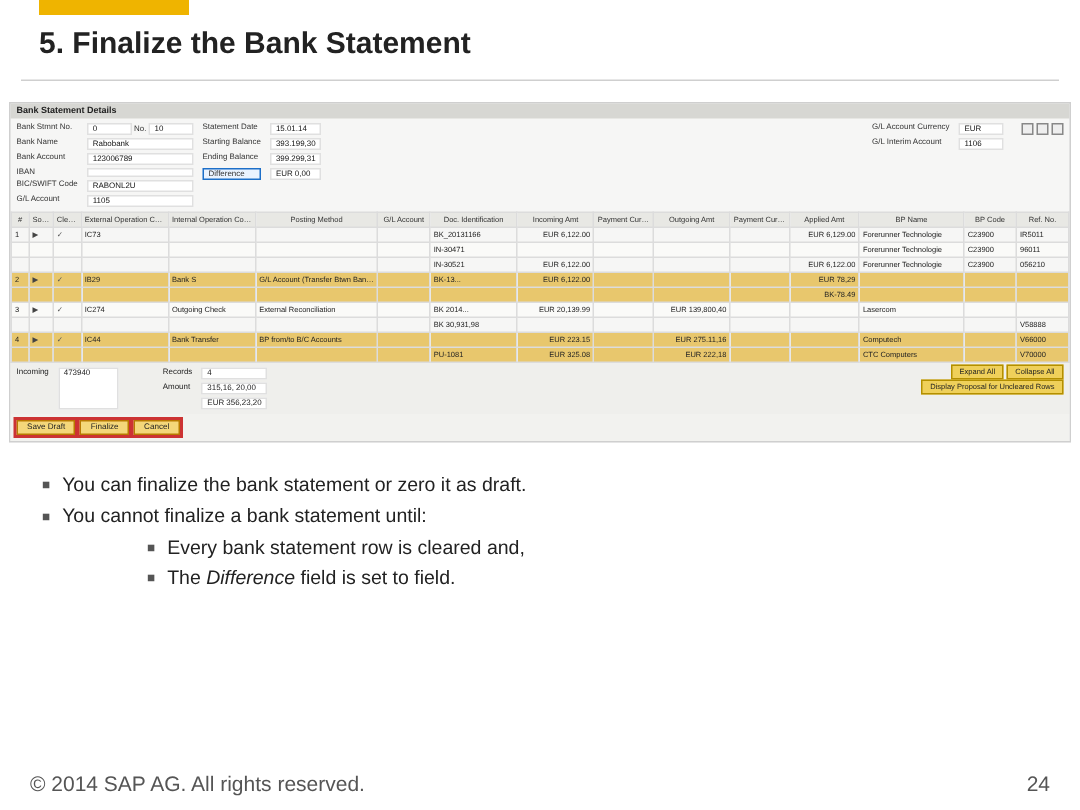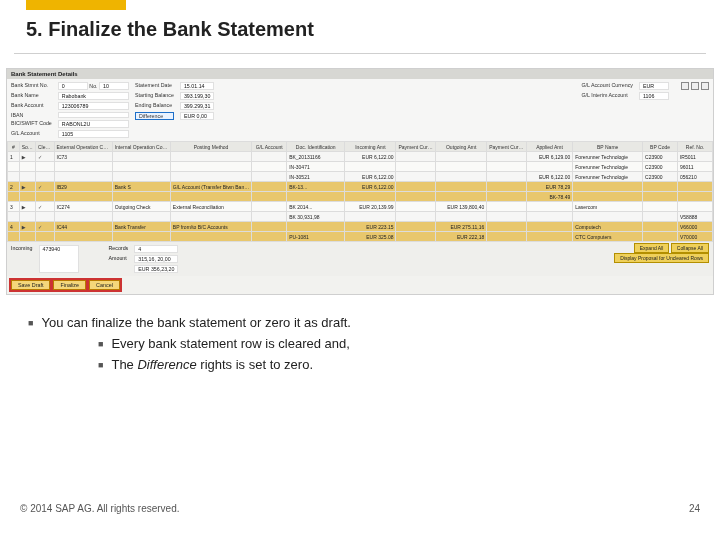--- a/index.html
+++ b/index.html
@@ -39,21 +39,21 @@
   .action-row { display: flex; gap: 3px; padding: 4px; background: #f2f2ef; }
   .act { border: 1px solid #b87a00; background: #f4d77a; padding: 1px 6px; font-size: 5.4px; cursor: pointer; }
   .act.hl { outline: 2px solid #c33; outline-offset: 0; }
 
   .bullets { margin: 18px 24px 0 28px; font-size: 13px; line-height: 1.6; }
   .bullets ul { list-style: none; }
   .bullets li::before { content: "■"; color: #555; font-size: 9px; margin-right: 8px; position: relative; top: -1px; }
   .bullets .sub { margin-left: 70px; }
   .bullets em { font-style: italic; }
 
-  .slide-footer { position: absolute; bottom: 26px; left: 0; right: 0; display: flex; justify-content: space-between; padding: 0 20px; font-size: 10px; color: #555; }
+  .slide-footer { position: absolute; bottom: 10px; left: 0; right: 0; display: flex; justify-content: space-between; padding: 0 20px; font-size: 14px; color: #555; }
 </style>
 </head>
 <body>
 
 <div class="slide">
   <div class="topbar"></div>
   <div class="title">5. Finalize the Bank Statement</div>
   <div class="rule"></div>
 
   <div class="sap-panel">
@@ -329,24 +329,25 @@
     <div class="action-row">
       <span class="act hl">Save Draft</span>
       <span class="act hl">Finalize</span>
       <span class="act hl">Cancel</span>
     </div>
   </div>
 
   <div class="bullets">
     <ul>
       <li>You can finalize the bank statement or zero it as draft.</li>
+      <li>You cannot finalize a bank statement until:</li>
     </ul>
     <ul class="sub">
       <li>Every bank statement row is cleared and,</li>
-      <li><span>The </span><em>Difference</em><span> rights is set to zero.</span></li>
+      <li><span>The </span><em>Difference</em><span> field is set to field.</span></li>
     </ul>
   </div>
 
   <div class="slide-footer">
     <span>© 2014 SAP AG. All rights reserved.</span>
     <span>24</span>
   </div>
 </div>
 
 </body></html>

